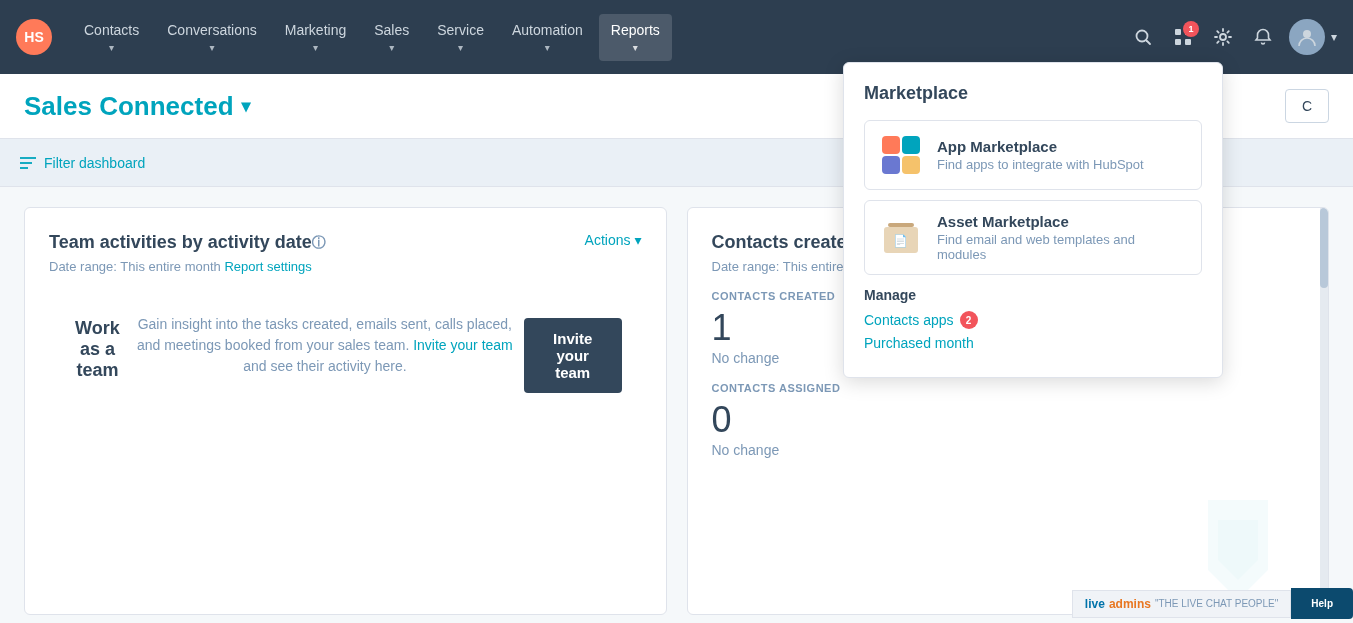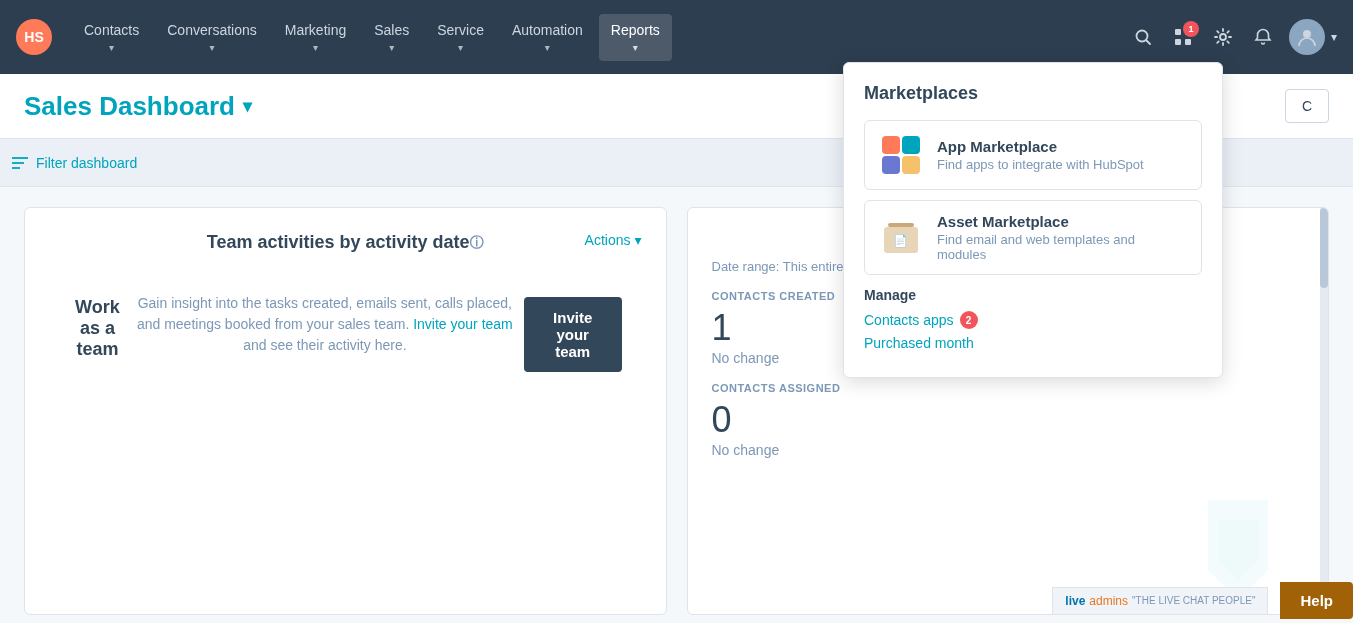--- a/index.html
+++ b/index.html
@@ -117,21 +117,21 @@
       border-radius: 4px;
       cursor: pointer;
     }
 
     
     .filter-bar {
       background: #eaf0f6;
       height: 48px;
       display: flex;
       align-items: center;
-      padding: 0 12px;
+      padding: 0 20px;
       border-bottom: 1px solid #dfe3eb;
     }
     .filter-bar-btn {
       display: flex;
       align-items: center;
       gap: 8px;
       color: #00a4bd;
       font-size: 14px;
       cursor: pointer;
     }
@@ -157,21 +157,20 @@
       position: relative;
       overflow: hidden;
     }
     .card-title {
       font-size: 18px;
       color: #33475b;
       font-weight: 600;
       display: flex;
       align-items: center;
       gap: 0;
-      justify-content: center;
     }
     .card-title .info-icon {
       color: #7c98b6;
       font-size: 14px;
     }
     .card-actions {
       position: absolute;
       top: 24px;
       right: 24px;
       color: #00a4bd;
@@ -354,31 +353,30 @@
       background: #f0f3f7;
       border: 1px solid #dfe3eb;
       padding: 6px 12px;
       display: flex;
       align-items: center;
       gap: 4px;
       font-size: 12px;
       color: #33475b;
     }
     .live-chat-logo .live-text { color: #0073aa; font-weight: 700; }
-    .live-chat-logo .admins-text { color: #e87722; font-weight: 400; }
+    .live-chat-logo .admins-text { color: #e87722; font-weight: 700; }
     .live-chat-btn {
-      background: #a16207;
+      background: #0c4a6e;
       color: #fff;
       border: none;
       padding: 10px 20px;
-      font-size: 15px;
+      font-size: 10px;
       font-weight: 600;
       cursor: pointer;
       border-radius: 0 4px 4px 0;
-      margin-left: 12px;
     }
 
     
     .bg-shape {
       position: absolute;
       right: 40px;
       bottom: 0;
       opacity: 0.15;
     }
   </style>
@@ -455,21 +453,21 @@
         <circle cx="11" cy="8" r="4" fill="#cdd6de"></circle>
         <path d="M3 20c0-4.4 3.6-8 8-8s8 3.6 8 8" stroke="#cdd6de" stroke-width="1.6"></path>
       </svg>
     </div>
     <span class="nav-avatar-chevron">▾</span>
   </div>
 </nav>
 
 <div class="subheader">
   <div class="dashboard-title">
-    <span>Sales Dashboard</span>
+    <span>Sales Connected</span>
     <span class="dropdown-arrow">▾</span>
   </div>
   <div class="subheader-right">
     <button class="customize-btn">C</button>
   </div>
 </div>
 
 <div class="filter-bar">
   <div class="filter-bar-btn">
     <svg width="16" height="14" viewBox="0 0 16 14" fill="none">
@@ -485,20 +483,25 @@
 
   <div class="card">
     <div class="card-title">
       <span>Team activities by activity date</span>
       <span class="info-icon">ⓘ</span>
     </div>
     <div class="card-actions">
       <span>Actions</span>
       <span>▾</span>
     </div>
+    <div class="card-date-range">
+      <span>Date range:</span>
+      <span>This entire month</span>
+      <a href="#">Report settings</a>
+    </div>
     <div class="empty-state">
       <div class="empty-state-title">Work as a team</div>
       <div class="empty-state-desc">
         Gain insight into the tasks created, emails sent, calls placed, and meetings booked from your sales team. <a href="#">Invite your team</a> and see their activity here.
       </div>
       <button class="invite-btn">Invite your team</button>
     </div>
   </div>
 
   <div class="card" style="position:relative;">
@@ -527,21 +530,21 @@
       </svg>
     </div>
 
     <div class="scroll-bar">
       <div class="scroll-thumb"></div>
     </div>
   </div>
 </div>
 
 <div class="marketplace-dropdown">
-  <div class="marketplace-title">Marketplaces</div>
+  <div class="marketplace-title">Marketplace</div>
   <div class="marketplace-item">
     <div class="marketplace-item-icon">
       <svg width="42" height="42" viewBox="0 0 42 42">
         <rect x="2" y="2" width="18" height="18" rx="4" fill="#ff7a59"></rect>
         <rect x="22" y="2" width="18" height="18" rx="4" fill="#00a4bd"></rect>
         <rect x="2" y="22" width="18" height="18" rx="4" fill="#6a78d1"></rect>
         <rect x="22" y="22" width="18" height="18" rx="4" fill="#f5c26b"></rect>
       </svg>
     </div>
     <div>

